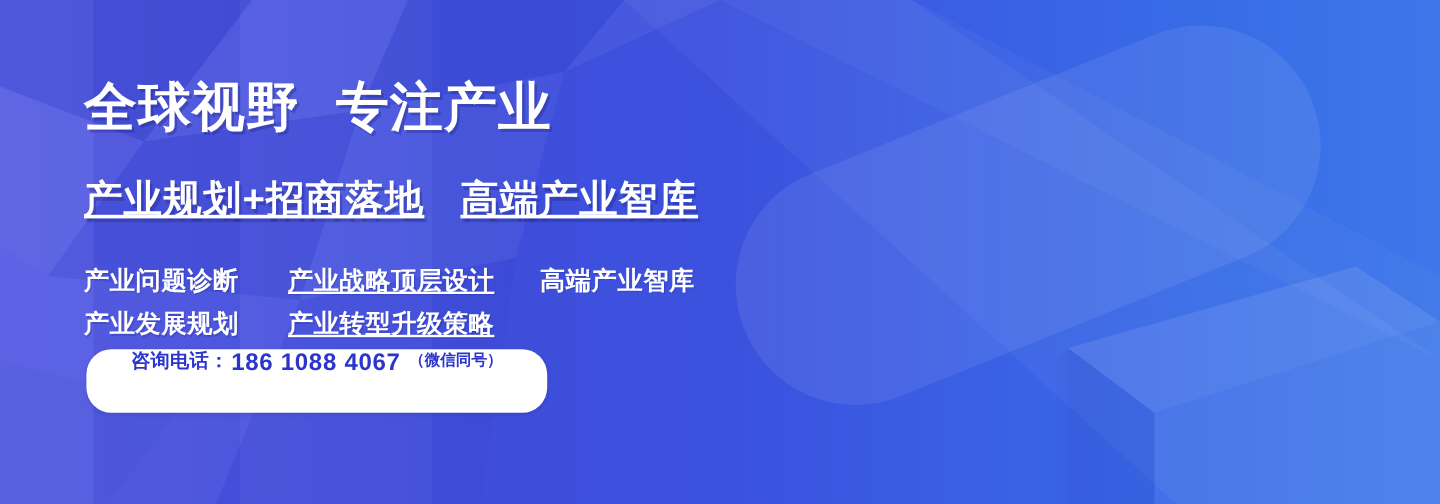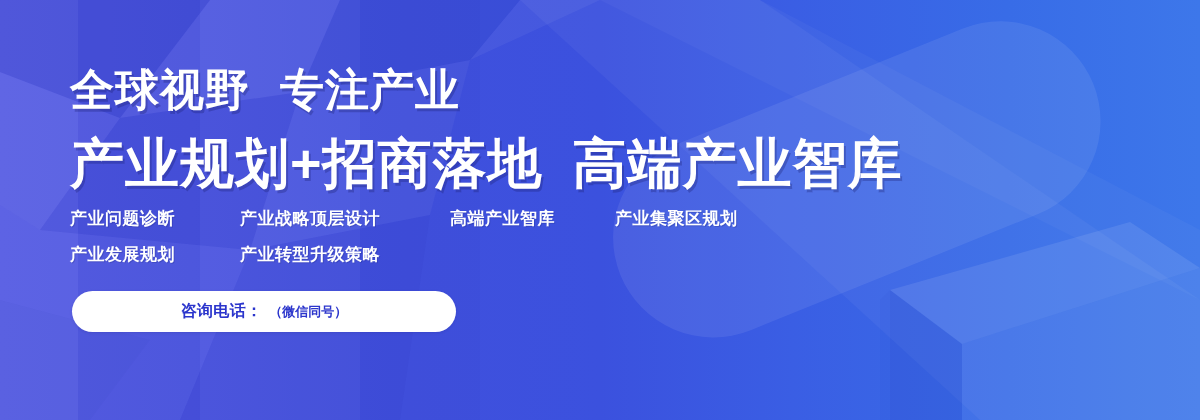--- a/index.html
+++ b/index.html
@@ -17,45 +17,46 @@
 
   .content{position:absolute;left:0;top:0;width:1200px;height:420px;}
 
   .headline1{
     position:absolute;left:70px;top:68px;
     font-size:44px;font-weight:bold;color:#ffffff;
     letter-spacing:1px;line-height:1;white-space:pre;
     text-shadow:2px 3px 0 rgba(25,30,110,.30);
   }
   .headline2{
-    position:absolute;left:70px;top:136px;
-    font-size:54px;font-weight:bold;color:#ffffff;
+    position:absolute;left:70px;top:150px;
+    font-size:32px;font-weight:bold;color:#ffffff;
     letter-spacing:1px;line-height:1;white-space:pre;
     text-shadow:2px 3px 0 rgba(25,30,110,.30);
+    text-decoration:underline;
   }
   .gap{display:inline-block;width:30px;}
 
   .services{position:absolute;left:70px;top:208px;width:780px;}
   .svc-row{position:relative;height:36px;}
   .svc-item{
-    position:absolute;top:0;
-    font-size:17px;font-weight:bold;color:#ffffff;
+    position:absolute;top:16px;
+    font-size:21px;font-weight:bold;color:#ffffff;
     letter-spacing:.5px;line-height:22px;white-space:nowrap;
     text-shadow:1px 1px 0 rgba(25,30,110,.22);
   }
   .c0{left:0px;}
-  .c1{left:170px;}
+  .c1{left:170px;text-decoration:underline;}
   .c2{left:380px;}
   .c3{left:545px;}
 
   .phone-pill{
     position:absolute;left:72px;top:291px;
-    height:41px;min-width:384px;
+    height:53px;min-width:384px;
     box-sizing:border-box;
-    display:flex;align-items:center;justify-content:center;
+    display:flex;align-items:flex-start;justify-content:center;
     background:#ffffff;border-radius:21px;
     padding:0 26px;
     box-shadow:0 1px 3px rgba(20,25,90,.13);
   }
   .pill-label{font-size:16px;font-weight:bold;color:#2b35cc;letter-spacing:.3px;}
   .pill-number{font-size:20px;font-weight:bold;color:#2b35cc;letter-spacing:.6px;margin-left:2px;}
   .pill-note{font-size:13px;font-weight:bold;color:#2b35cc;margin-left:7px;}
 </style>
 </head>
 <body>
@@ -114,27 +115,27 @@
 
     <div class="headline1"><span>全球视野</span><span class="gap"></span><span>专注产业</span></div>
 
     <div class="headline2"><span>产业规划+招商落地</span><span class="gap"></span><span>高端产业智库</span></div>
 
     <div class="services">
       <div class="svc-row">
         <span class="svc-item c0">产业问题诊断</span>
         <span class="svc-item c1">产业战略顶层设计</span>
         <span class="svc-item c2">高端产业智库</span>
-        <span class="svc-item c3">产业集聚区规划</span>
       </div>
       <div class="svc-row">
         <span class="svc-item c0">产业发展规划</span>
         <span class="svc-item c1">产业转型升级策略</span>
       </div>
     </div>
 
     <div class="phone-pill">
       <span class="pill-label">咨询电话：</span>
+      <span class="pill-number">186 1088 4067</span>
       <span class="pill-note">（微信同号）</span>
     </div>
 
   </div>
 </div>
 
 </body></html>

